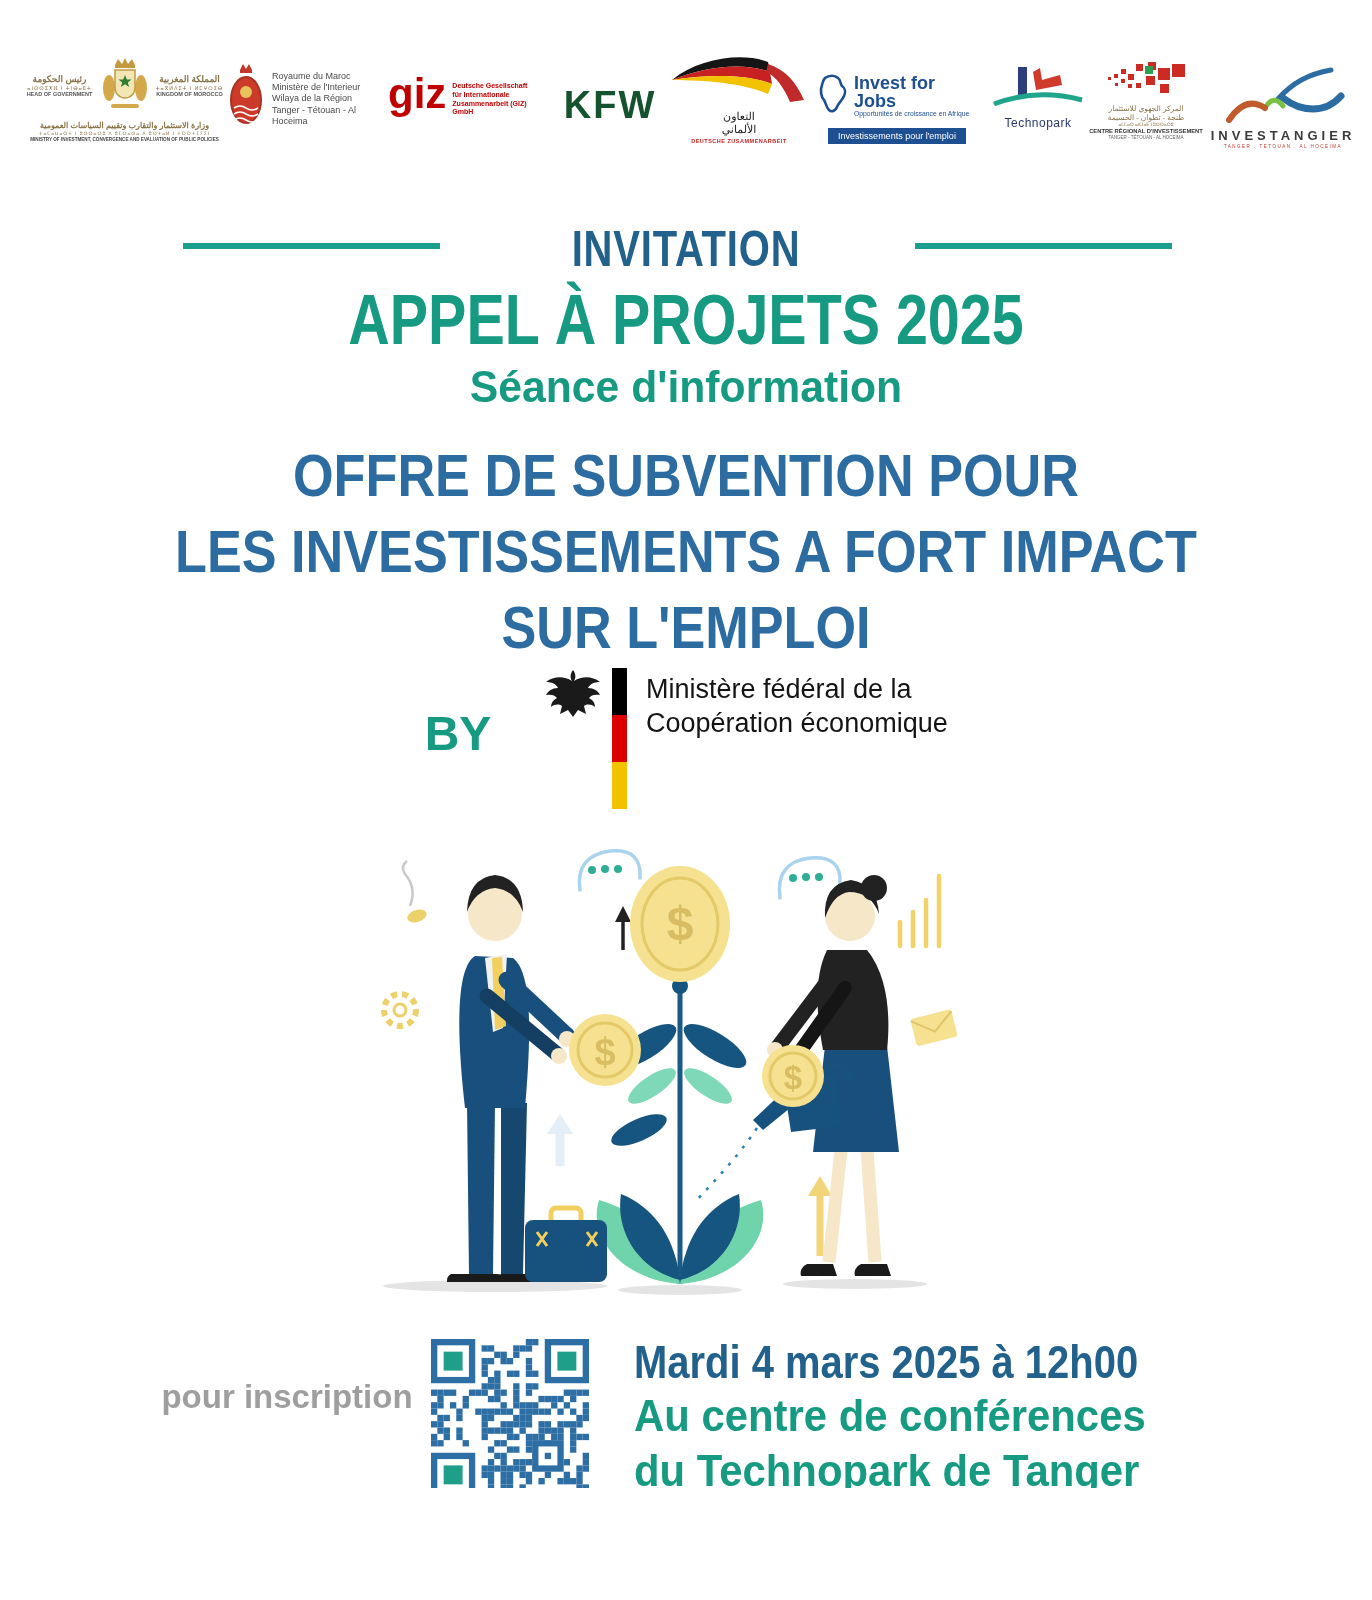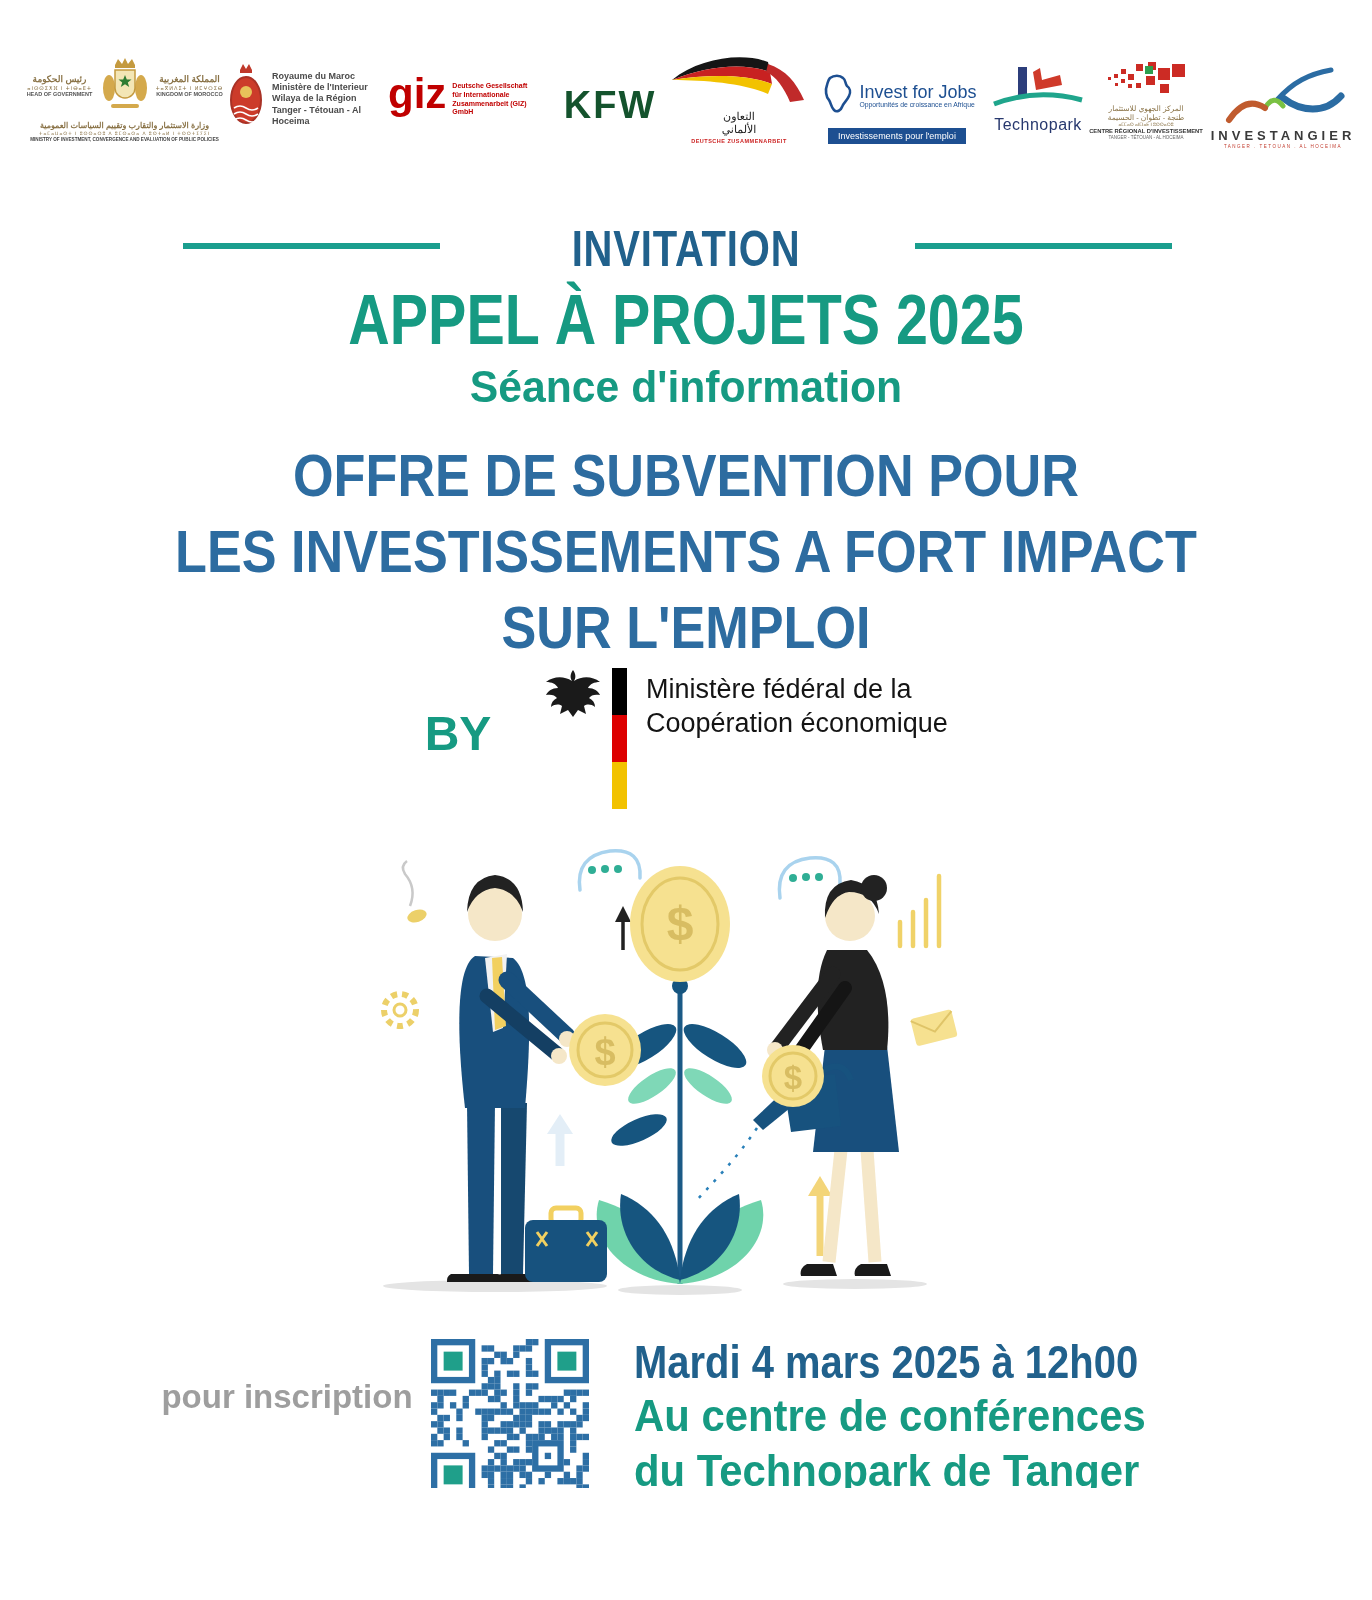--- a/index.html
+++ b/index.html
@@ -16,38 +16,38 @@
   .gov-col { width:72px; text-align:center; }
   .ar-s  { font-size:9px; color:#8a7347; font-weight:bold; }
   .tif-s { font-size:5px; color:#8a7347; letter-spacing:1px; }
   .en-s  { font-size:5.5px; color:#555; font-weight:bold; }
   .gov-min { margin-top:5px; text-align:center; width:205px; }
   .ar-m  { font-size:8px; color:#8a7347; font-weight:bold; }
   .tif-m { font-size:4.5px; color:#8a7347; letter-spacing:1px; }
   .en-m  { font-size:4.6px; color:#444; font-weight:bold; }
 
   .interior-row { display:flex; align-items:center; gap:8px; }
-  .interior-text { font-size:9px; font-weight:bold; color:#4a4a4a; line-height:13px; }
+  .interior-text { font-size:9px; font-weight:normal; color:#4a4a4a; line-height:13px; }
 
   .giz-row { display:flex; align-items:flex-start; gap:6px; }
   .giz-word { font-size:42px; font-weight:bold; color:#c00000; line-height:36px; }
   .giz-desc { font-size:7px; color:#c00000; font-weight:bold; line-height:9px; padding-top:6px; }
 
   .kfw-word { font-size:38px; font-weight:bold; color:#14532d; letter-spacing:2px; }
 
   .gcoop { width:150px; text-align:center; }
   .gcoop-ar { font-size:11px; color:#222; line-height:13px; }
   .gcoop-cap { font-size:5.5px; color:#c22; font-weight:bold; letter-spacing:.5px; margin-top:2px; }
 
   .ifj-row { display:flex; align-items:center; gap:6px; }
-  .ifj-title { font-size:18px; font-weight:normal; color:#1d4f91; line-height:18px; }
+  .ifj-title { font-size:18px; font-weight:bold; color:#1d4f91; line-height:18px; }
   .ifj-sub { font-size:6.8px; color:#1d4f91; }
   .ifj-banner { margin-top:8px; background:#1d4f91; color:#fff; font-size:9px; padding:3px 10px; }
 
-  .tp-word { font-size:16px; color:#27386e; letter-spacing:.5px; margin-top:2px; }
+  .tp-word { font-size:12px; color:#27386e; letter-spacing:.5px; margin-top:2px; }
 
   .cri { width:120px; text-align:left; }
   .cri-ar { font-size:7.5px; color:#8a7347; line-height:9px; }
   .cri-tif { font-size:4.5px; color:#8a7347; }
   .cri-en { font-size:5.8px; font-weight:bold; color:#333; }
   .cri-en2 { font-size:4.5px; color:#666; }
 
   .inv { width:150px; text-align:center; }
   .inv-word { font-size:13px; font-weight:bold; color:#3a3a3a; letter-spacing:4px; }
   .inv-sub { font-size:4.5px; color:#c0392b; letter-spacing:1.5px; }

